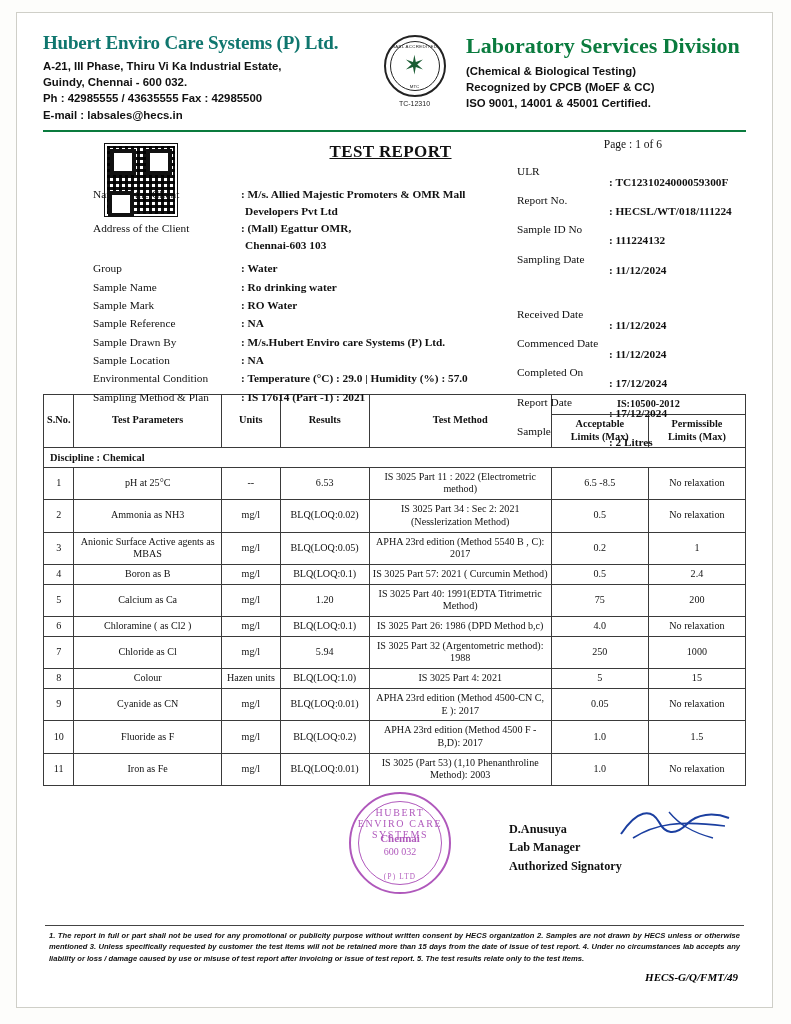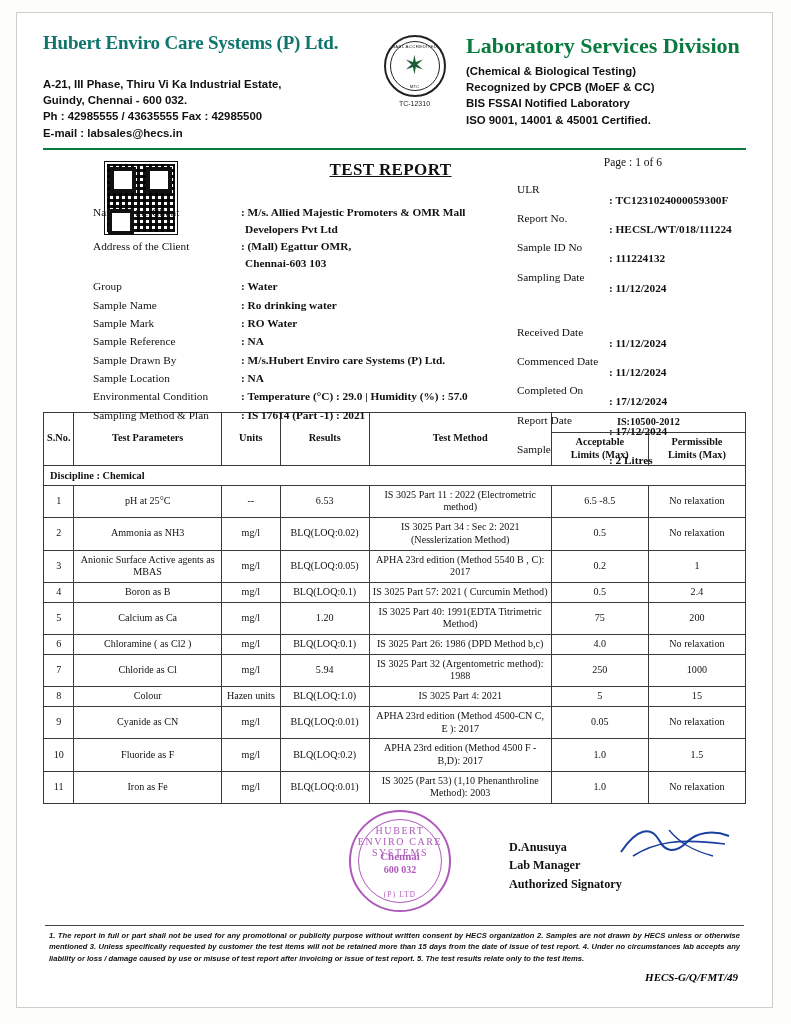--- a/index.html
+++ b/index.html
@@ -47,21 +47,21 @@
   .company-name {
     font-family: "Liberation Serif", serif;
     font-weight: bold;
     font-size: 19px;
     color: #0f766e;
     letter-spacing: -0.2px;
     line-height: 1.05;
     white-space: nowrap;
   }
   .addr {
-    margin-top: 23px;
+    margin-top: 5px;
     font-family: "Liberation Sans", sans-serif;
     font-weight: bold;
     font-size: 11.4px;
     color: #111;
     line-height: 1.42;
   }
   .lh-mid {
     width: 96px;
     text-align: center;
     padding-top: 2px;
@@ -299,21 +299,21 @@
     font-size: 11px;
     font-weight: bold;
     font-family: "Liberation Serif", serif;
   }
   .stamp .c2 {
     position: absolute;
     left: 0; right: 0;
     top: 52px;
     text-align: center;
     font-size: 10px;
-    font-weight: bold;
+    font-weight: normal;
   }
   .stamp .arc-top {
     position: absolute;
     left: 0; right: 0;
     top: 13px;
     text-align: center;
     font-size: 10px;
     letter-spacing: 1.6px;
   }
   .stamp .arc-bot {
@@ -397,21 +397,20 @@
             <div class="star">✶</div>
             <div class="txt-bot">MTC</div>
           </div>
           <div class="iso-code">TC-12310</div>
         </div>
         <div class="lh-right">
           <div class="lsd-title">Laboratory Services Division</div>
           <div class="lsd-sub">
             <div>(Chemical &amp; Biological Testing)</div>
             <div>Recognized by CPCB (MoEF &amp; CC)</div>
-            <div>BIS FSSAI Notified Laboratory</div>
             <div>ISO 9001, 14001 &amp; 45001 Certified.</div>
           </div>
         </div>
       </div>
       <div class="lh-rule"></div>
 
       <div class="report-head">
         <div class="qr"></div>
         <div class="qr-b"></div>
 

